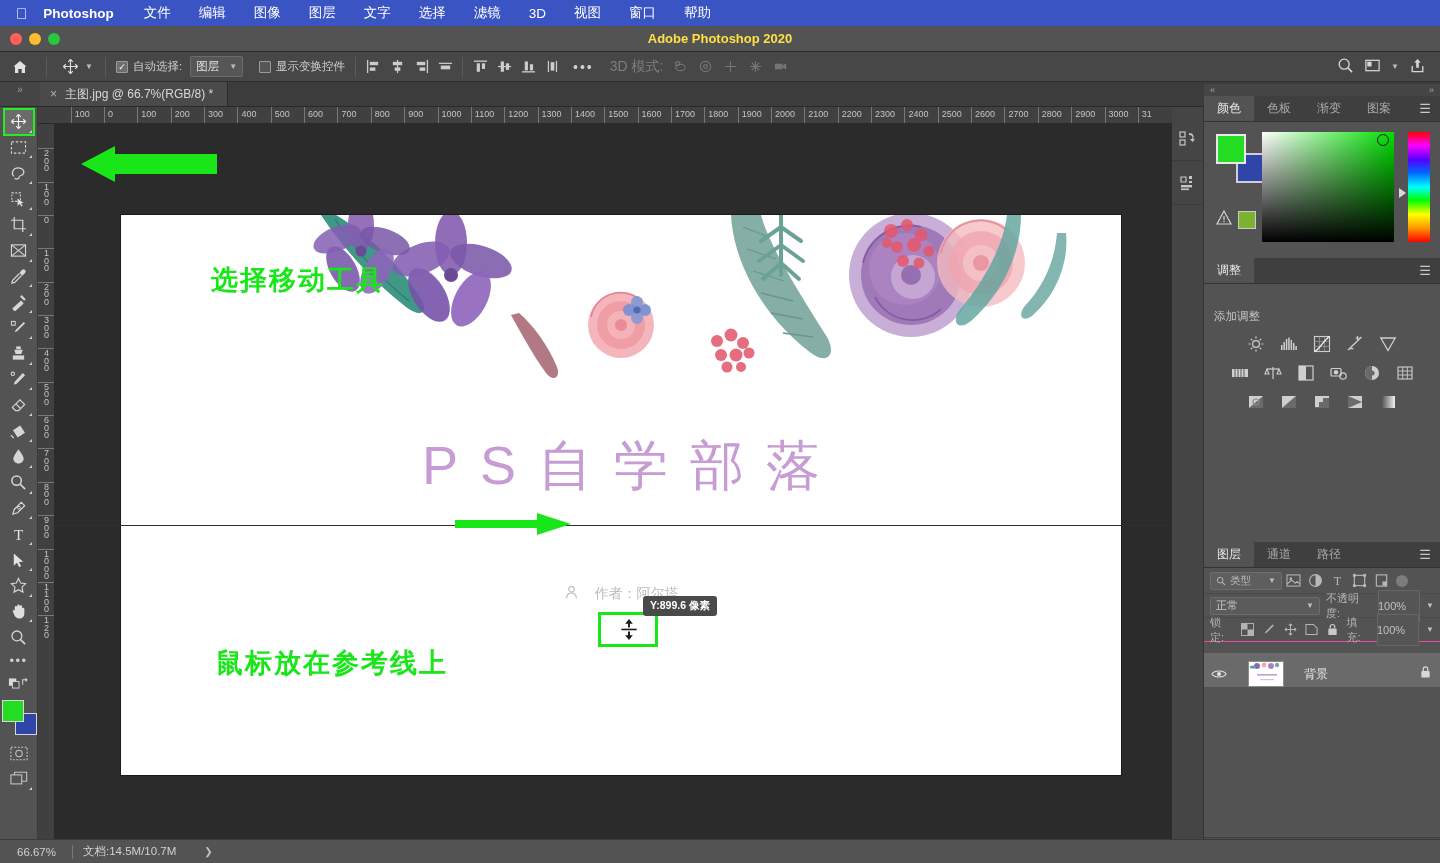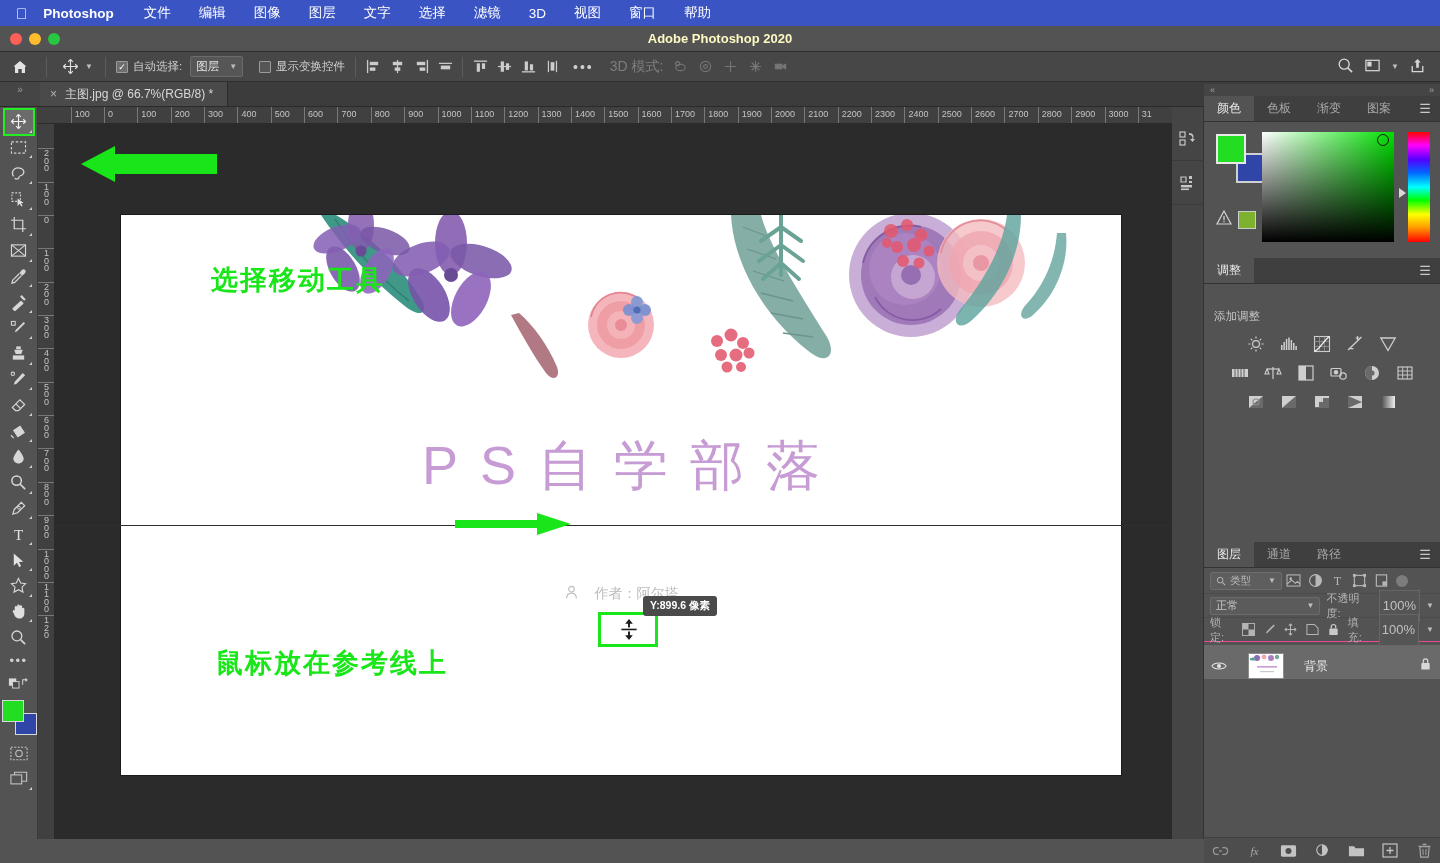--- a/index.html
+++ b/index.html
@@ -31,21 +31,21 @@
     display: flex; align-items: center;
     border-bottom: 1px solid #2c2c2c;
   }
   .traffic { display: flex; gap: 7px; padding-left: 10px; }
   .tl { width: 12px; height: 12px; border-radius: 50%; }
   .tl.r { background: #ff5f57; }
   .tl.y { background: #febc2e; }
   .tl.g { background: #28c840; }
   .title-text {
     position: absolute; left: 0; right: 0; text-align: center;
-    color: #fef9c3; font-size: 13px; font-weight: bold;
+    color: #fde047; font-size: 13px; font-weight: bold;
     pointer-events: none;
   }
 
   
   .optionsbar {
     position: absolute; top: 52px; left: 0; width: 1440px; height: 30px;
     background: #474747;
     display: flex; align-items: center;
     border-bottom: 1px solid #2e2e2e;
     color: #cfcfcf; font-size: 11.5px;
@@ -304,32 +304,32 @@
   .blend-sel {
     background: #5b5b5b; border: 1px solid #6b6b6b; border-radius: 2px;
     height: 18px; width: 112px; display: flex; align-items: center;
     padding: 0 5px; color: #c8c8c8; font-size: 11px;
   }
   .blend-sel .chev { margin-left: auto; }
   .op-label { color: #b4b4b4; font-size: 11px; }
   .op-val {
     background: #555; border: 1px solid #666; height: 32px; width: 42px;
     display: flex; align-items: center; justify-content: flex-end;
-    padding-right: 3px; color: #c0c0c0; font-size: 13px;
+    padding-right: 13px; color: #c0c0c0; font-size: 11px;
   }
   .lay-lockrow {
     display: flex; align-items: center; height: 24px; padding: 0 6px; gap: 7px;
     border-bottom: 1px solid #ec4899;
   }
   .lock-label { color: #b4b4b4; font-size: 11px; }
   .lock-ic { width: 15px; height: 15px; display: flex; align-items: center; justify-content: center; }
   .layer-row {
     display: flex; align-items: center; height: 34px;
     background: #6a6a6a; padding: 8px 8px 0 6px; gap: 20px;
-    margin-top: 3px;
+    margin-top: 11px;
   }
   .ly-eye { width: 18px; display: flex; align-items: center; justify-content: center; }
   .ly-thumb {
     width: 36px; height: 26px; background: #fff; border: 1px solid #8d8d8d;
     position: relative; overflow: hidden;
   }
   .ly-name { color: #e4e4e4; font-size: 12px; }
   .ly-lock { margin-left: auto; }
   .layers-body { height: 176px; }
   .lay-bottom {
@@ -1340,14 +1340,20 @@
           <svg width="15" height="15" viewBox="0 0 16 16">
               <path d="M3 4 L13 4 L12 15 L4 15 Z" stroke="#a8a8a8" fill="none" stroke-width="1.2"></path>
               <path d="M1.5 3.5 L14.5 3.5 M6 1.5 L10 1.5" stroke="#a8a8a8" stroke-width="1.2"></path>
               <path d="M6.3 6.5 L6.6 12.8 M9.7 6.5 L9.4 12.8" stroke="#a8a8a8" stroke-width="1"></path>
             </svg>
         </span>
       </div>
     </div>
   </div>
 
+  <div class="statusbar">
+    <div class="sb-zoom">66.67%</div>
+    <div class="sb-sep"></div>
+    <div class="sb-doc">文档:14.5M/10.7M</div>
+    <div class="sb-arrow">❯</div>
+  </div>
 
 </div>
 
 </body></html>

